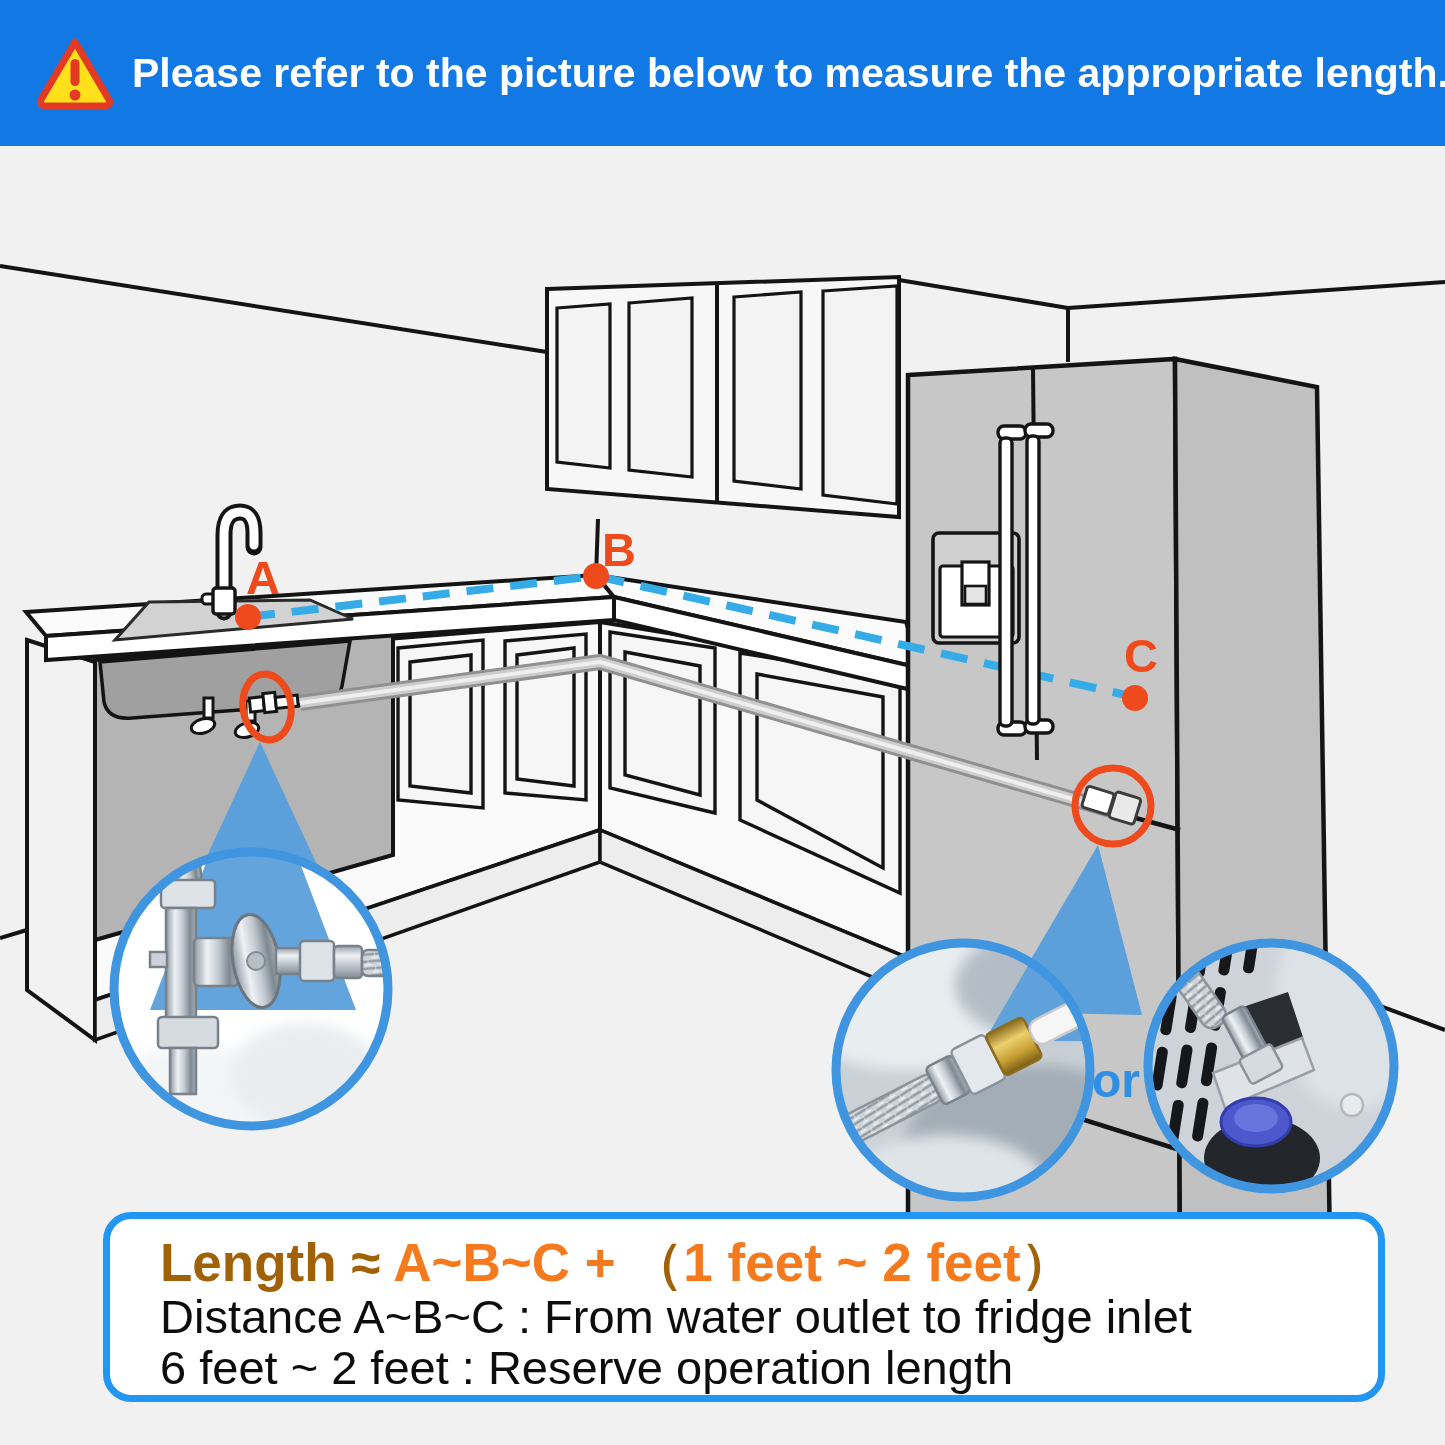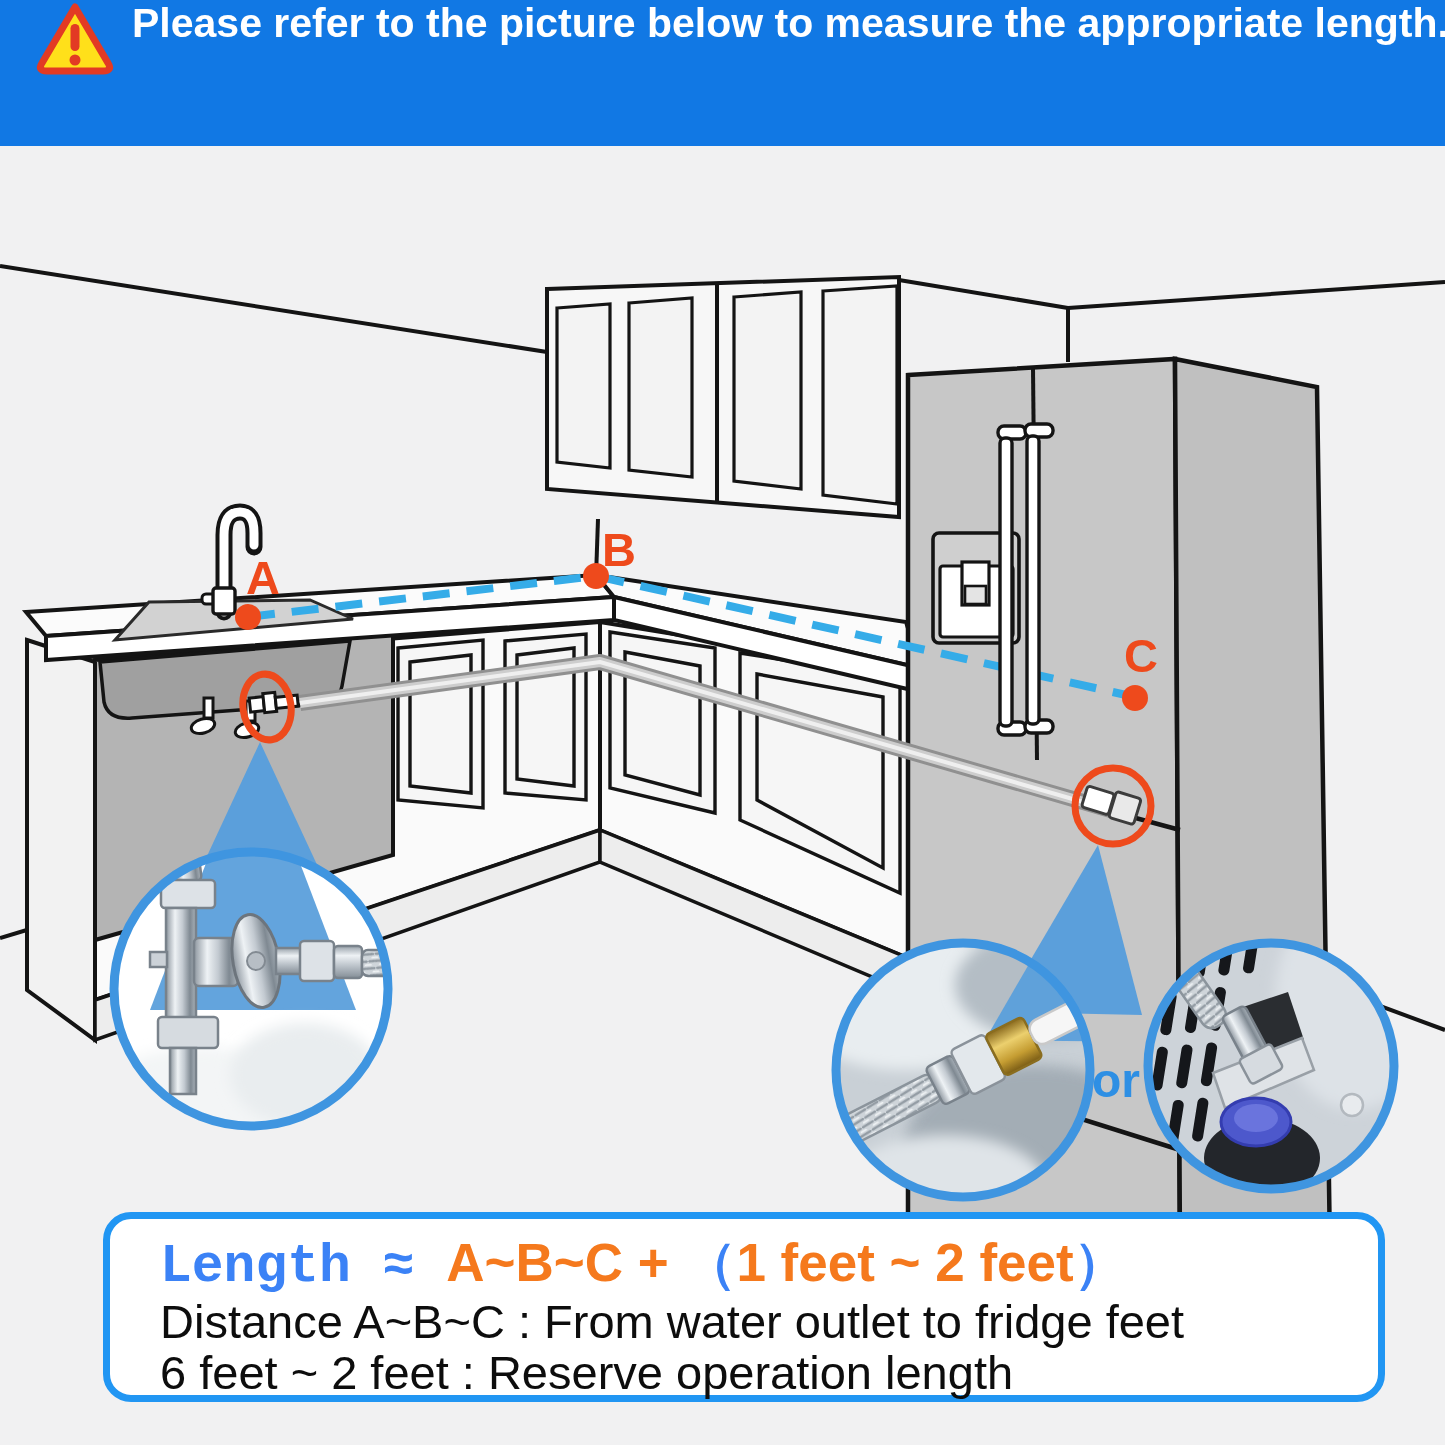--- a/index.html
+++ b/index.html
@@ -1,31 +1,31 @@
 <!DOCTYPE html>
 <html><head>
 <meta charset="utf-8">
 <style>
   html,body{margin:0;padding:0;width:1445px;height:1445px;background:#f1f1f2;
     font-family:"Liberation Sans",sans-serif;overflow:hidden;position:relative;}
   #stage{position:absolute;inset:0;width:1445px;height:1445px;}
   
   .banner{position:absolute;left:0;top:0;width:1445px;height:146px;background:#1178E4;
-    display:flex;align-items:flex-start;z-index:5;}
+    display:flex;align-items:center;z-index:5;}
   .banner .warn{margin-left:34px;flex:0 0 auto;display:block;}
   .banner .btext{color:#ffffff;font-weight:bold;font-size:41px;letter-spacing:0px;
     margin-left:16px;white-space:nowrap;}
   
   svg.scene{position:absolute;left:0;top:0;z-index:1;}
   
   .infobox{position:absolute;left:103px;top:1212px;width:1282px;height:190px;
     background:#ffffff;border:7px solid #2196F3;border-radius:28px;z-index:6;
     box-sizing:border-box;padding:14px 0 0 50px;}
   .if-line1{font-size:53px;font-weight:bold;white-space:nowrap;line-height:1.12;}
-  .if-line1 .blu{color:#3b82f6;font-family:Liberation Mono, monospace;}
+  .if-line1 .blu{color:#a16207;}
   .if-line1 .org{color:#F5791D;margin-top:19px;}
   .if-line23{font-size:47px;color:#0d0d0d;white-space:nowrap;line-height:1.08;}
 </style>
 </head>
 <body>
 <div id="stage">
 
 <svg class="scene" width="1445" height="1445" viewBox="0 0 1445 1445">
   <defs>
     <linearGradient id="chromeV" x1="0" y1="0" x2="1" y2="0">
@@ -285,17 +285,17 @@
     <rect x="36.5" y="24" width="9" height="27" rx="4.5" fill="#E23A24"></rect>
     <circle cx="41" cy="60" r="5.5" fill="#E23A24"></circle>
   </svg>
   <span class="btext">Please refer to the picture below to measure the appropriate length.</span>
 </div>
 
 <div class="infobox">
   <div class="if-line1">
     <span class="blu">Length ≈ </span><span class="org">A~B~C + </span><span class="blu">（</span><span class="org">1 feet ~ 2 feet</span><span class="blu">）</span>
   </div>
-  <div class="if-line23">Distance A~B~C : From water outlet to fridge feet</div>
+  <div class="if-line23">Distance A~B~C : From water outlet to fridge inlet</div>
   <div class="if-line23">6 feet ~ 2 feet : Reserve operation length</div>
 </div>
 
 </div>
 
 </body></html>

